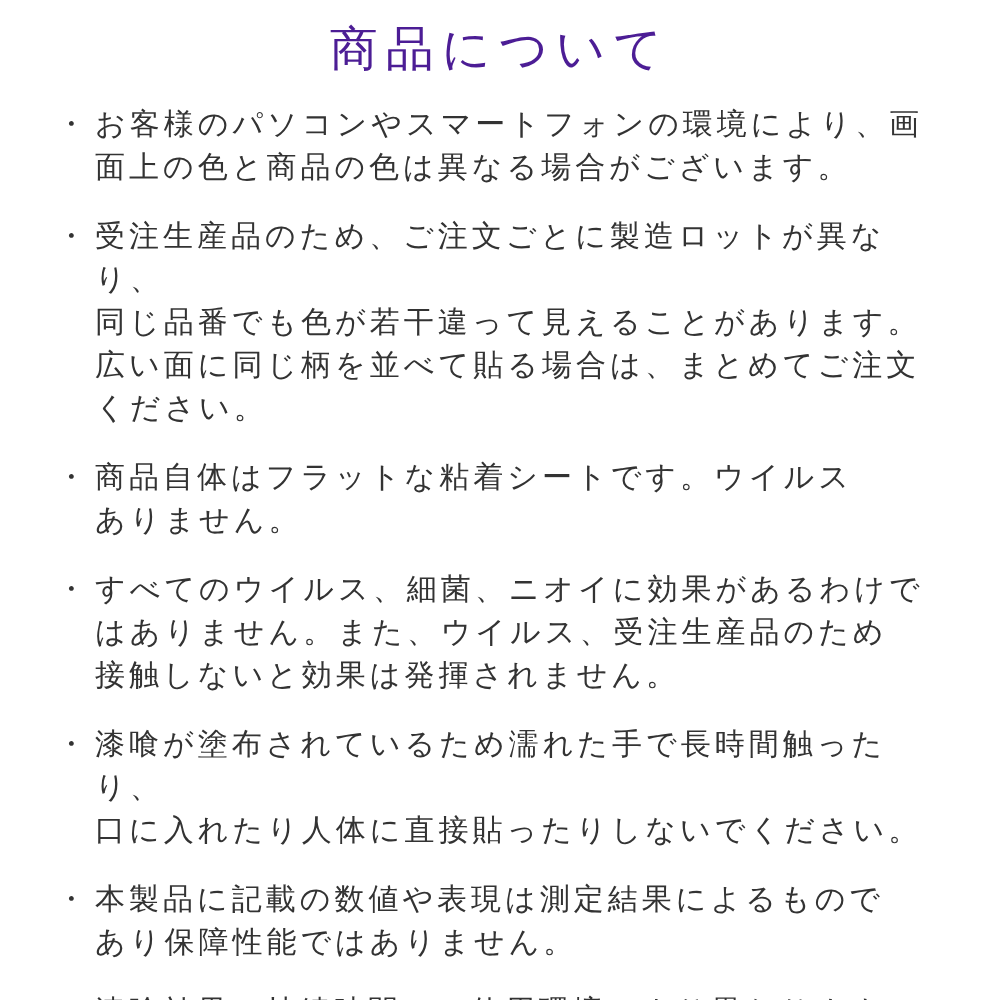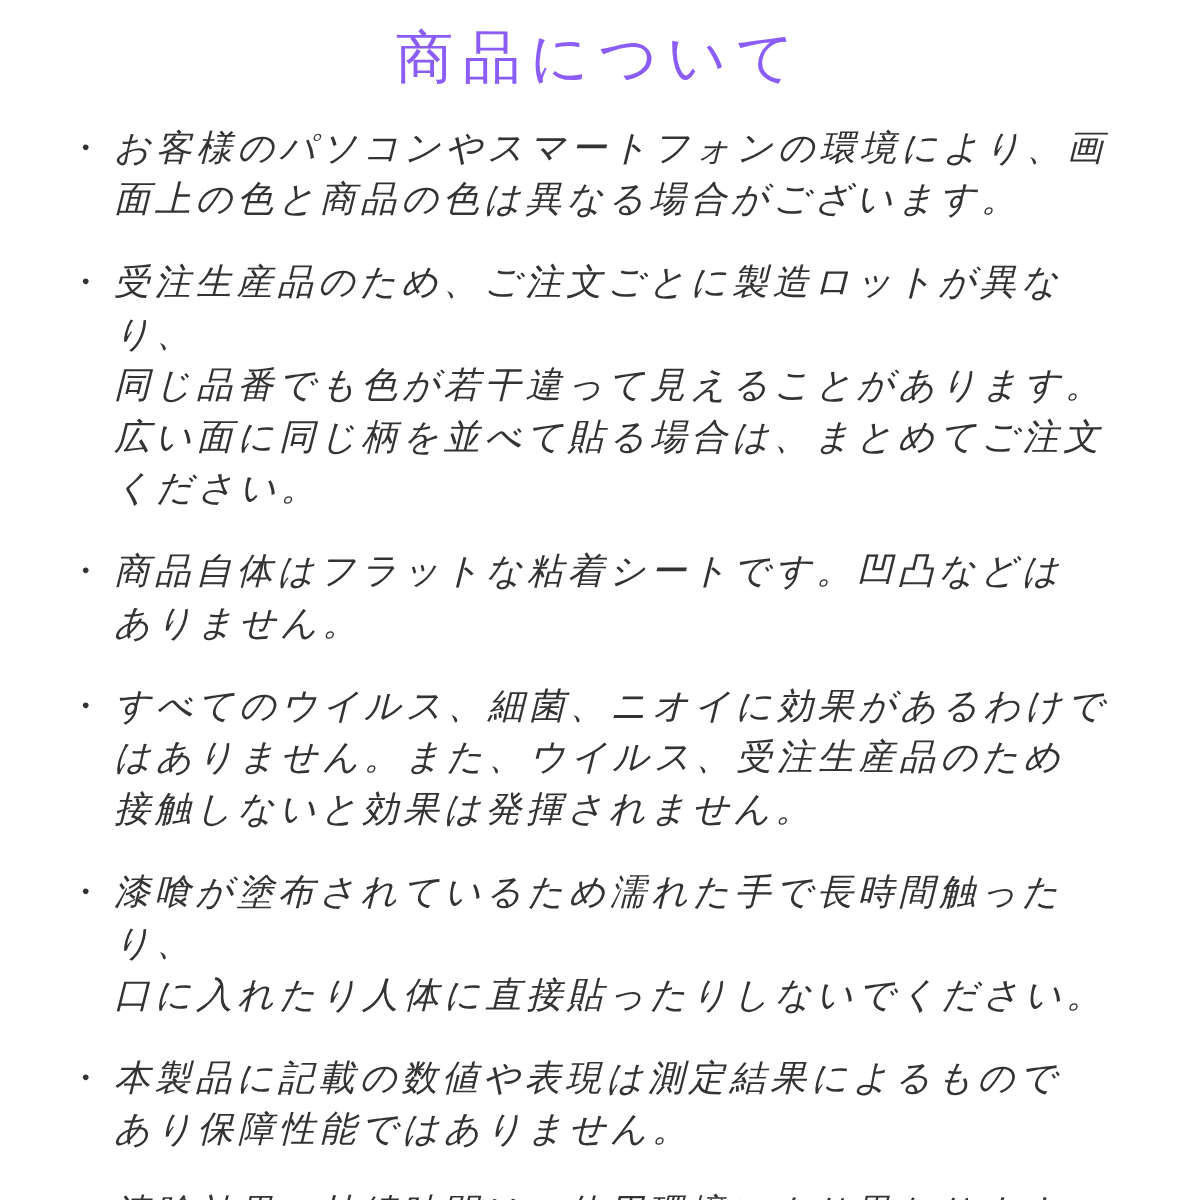--- a/index.html
+++ b/index.html
@@ -19,21 +19,21 @@
     background: #ffffff;
     box-sizing: border-box;
   }
   .page-title {
     margin: 25px 0 29px 0;
     text-align: center;
     font-size: 48px;
     line-height: 1;
     font-weight: 300;
     letter-spacing: 8px;
-    color: #8b5cf6;
+    color: #4c1d95;
   }
   .notes-list {
     list-style: none;
     margin: 0;
     padding: 0 56px 0 56px;
   }
   .note {
     display: flex;
     align-items: flex-start;
     margin: 0 0 26px 0;
@@ -44,21 +44,20 @@
     color: #333333;
   }
   .bullet {
     flex: 0 0 39px;
     width: 39px;
     color: #333333;
   }
   .note-text {
     flex: 1 1 auto;
     white-space: pre-line;
-    font-style: italic;
   }
 </style>
 </head>
 <body>
 
 <div class="page">
   <h1 class="page-title">商品について</h1>
 
   <ul class="notes-list">
     <li class="note">
@@ -68,21 +67,21 @@
     </li>
     <li class="note">
       <span class="bullet">・</span>
       <span class="note-text">受注生産品のため、ご注文ごとに製造ロットが異なり、
 同じ品番でも色が若干違って見えることがあります。
 広い面に同じ柄を並べて貼る場合は、まとめてご注文
 ください。</span>
     </li>
     <li class="note">
       <span class="bullet">・</span>
-      <span class="note-text">商品自体はフラットな粘着シートです。凹凸などは
+      <span class="note-text">商品自体はフラットな粘着シートです。ウイルス
 ありません。</span>
     </li>
     <li class="note">
       <span class="bullet">・</span>
       <span class="note-text">すべてのウイルス、細菌、ニオイに効果があるわけで
 はありません。また、ウイルス、受注生産品のため
 接触しないと効果は発揮されません。</span>
     </li>
     <li class="note">
       <span class="bullet">・</span>

